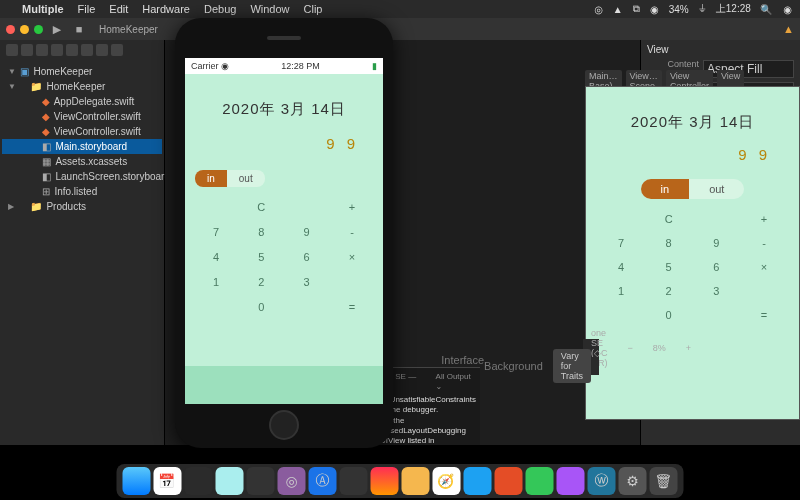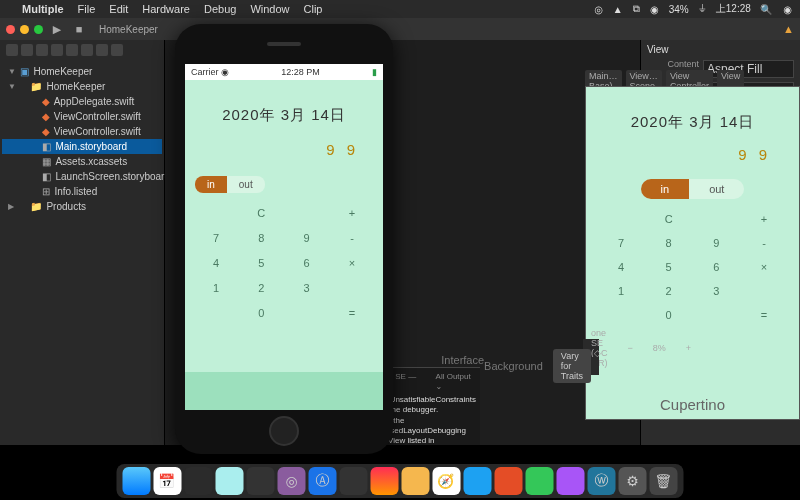--- a/index.html
+++ b/index.html
@@ -59,21 +59,21 @@
 .insp .row .val{flex:1;background:#1e1e1e;border:1px solid #444;padding:1px 3px;font-size:12px;color:#ccc}
 .insp .row input[type=checkbox]{margin:0 3px 0 0}
 .insp .chk{display:flex;align-items:center;font-size:9px;color:#bbb;padding-left:56px;margin-bottom:2px}
 .insp .swatch{width:40px;height:10px;display:inline-block}
 
 
 .console{position:absolute;left:165px;right:160px;bottom:0;height:78px;background:#1a1a1a;border-top:1px solid #444;padding:4px 6px;font-family:Menlo,monospace;font-size:8px;color:#ddd;line-height:1.3;overflow:hidden}
 .console .bar{display:flex;gap:10px;color:#888;margin-bottom:2px}
 
 
-.sim{position:absolute;left:175px;top:24px;width:218px;height:430px;background:#111;border-radius:26px;padding:40px 10px 44px;box-shadow:0 4px 20px rgba(0,0,0,.8)}
+.sim{position:absolute;left:175px;top:18px;width:218px;height:430px;background:#111;border-radius:26px;padding:40px 10px 44px;box-shadow:0 4px 20px rgba(0,0,0,.8)}
 .sim .speaker{position:absolute;top:18px;left:50%;transform:translateX(-50%);width:34px;height:4px;background:#333;border-radius:2px}
 .sim .home{position:absolute;bottom:8px;left:50%;transform:translateX(-50%);width:30px;height:30px;border:2px solid #333;border-radius:50%;background:#222}
 .sim .screen{width:100%;height:100%;background:#c1f0d8;position:relative;font-size:11px;color:#333}
 .sim .sbar{position:absolute;top:0;left:0;right:0;height:16px;background:#fff;display:flex;align-items:center;justify-content:space-between;padding:0 6px;font-size:9px}
 .sim .date{text-align:center;padding-top:42px;font-size:15px;letter-spacing:1px}
 .sim .disp{text-align:right;padding:16px 24px 0 0;font-size:15px;color:#b8860b;letter-spacing:4px}
 .sim .segwrap{margin-top:18px;padding-left:10px}
 .sim .seg{display:inline-flex;border-radius:8px;overflow:hidden;background:#d8f5e4}
 .sim .seg span{padding:3px 12px;font-size:10px;color:#555}
 .sim .seg span.on{background:#b8651a;color:#fff}
@@ -235,21 +235,20 @@
               <span>3</span>
               <span></span>
             </div>
           <div class="krow">
               <span></span>
               <span>0</span>
               <span></span>
               <span>=</span>
             </div>
         </div>
-        <div class="cupertino">Cupertino</div>
       </div>
 
       <div class="devicebar">
         <span>one SE (◇C ◇R)</span>
         <span>−</span>
           <span>8%</span>
           <span>+</span>
       </div>
       <div class="traitsbar">
         <span style="margin-right:auto;color:#777">Interface Style</span>

